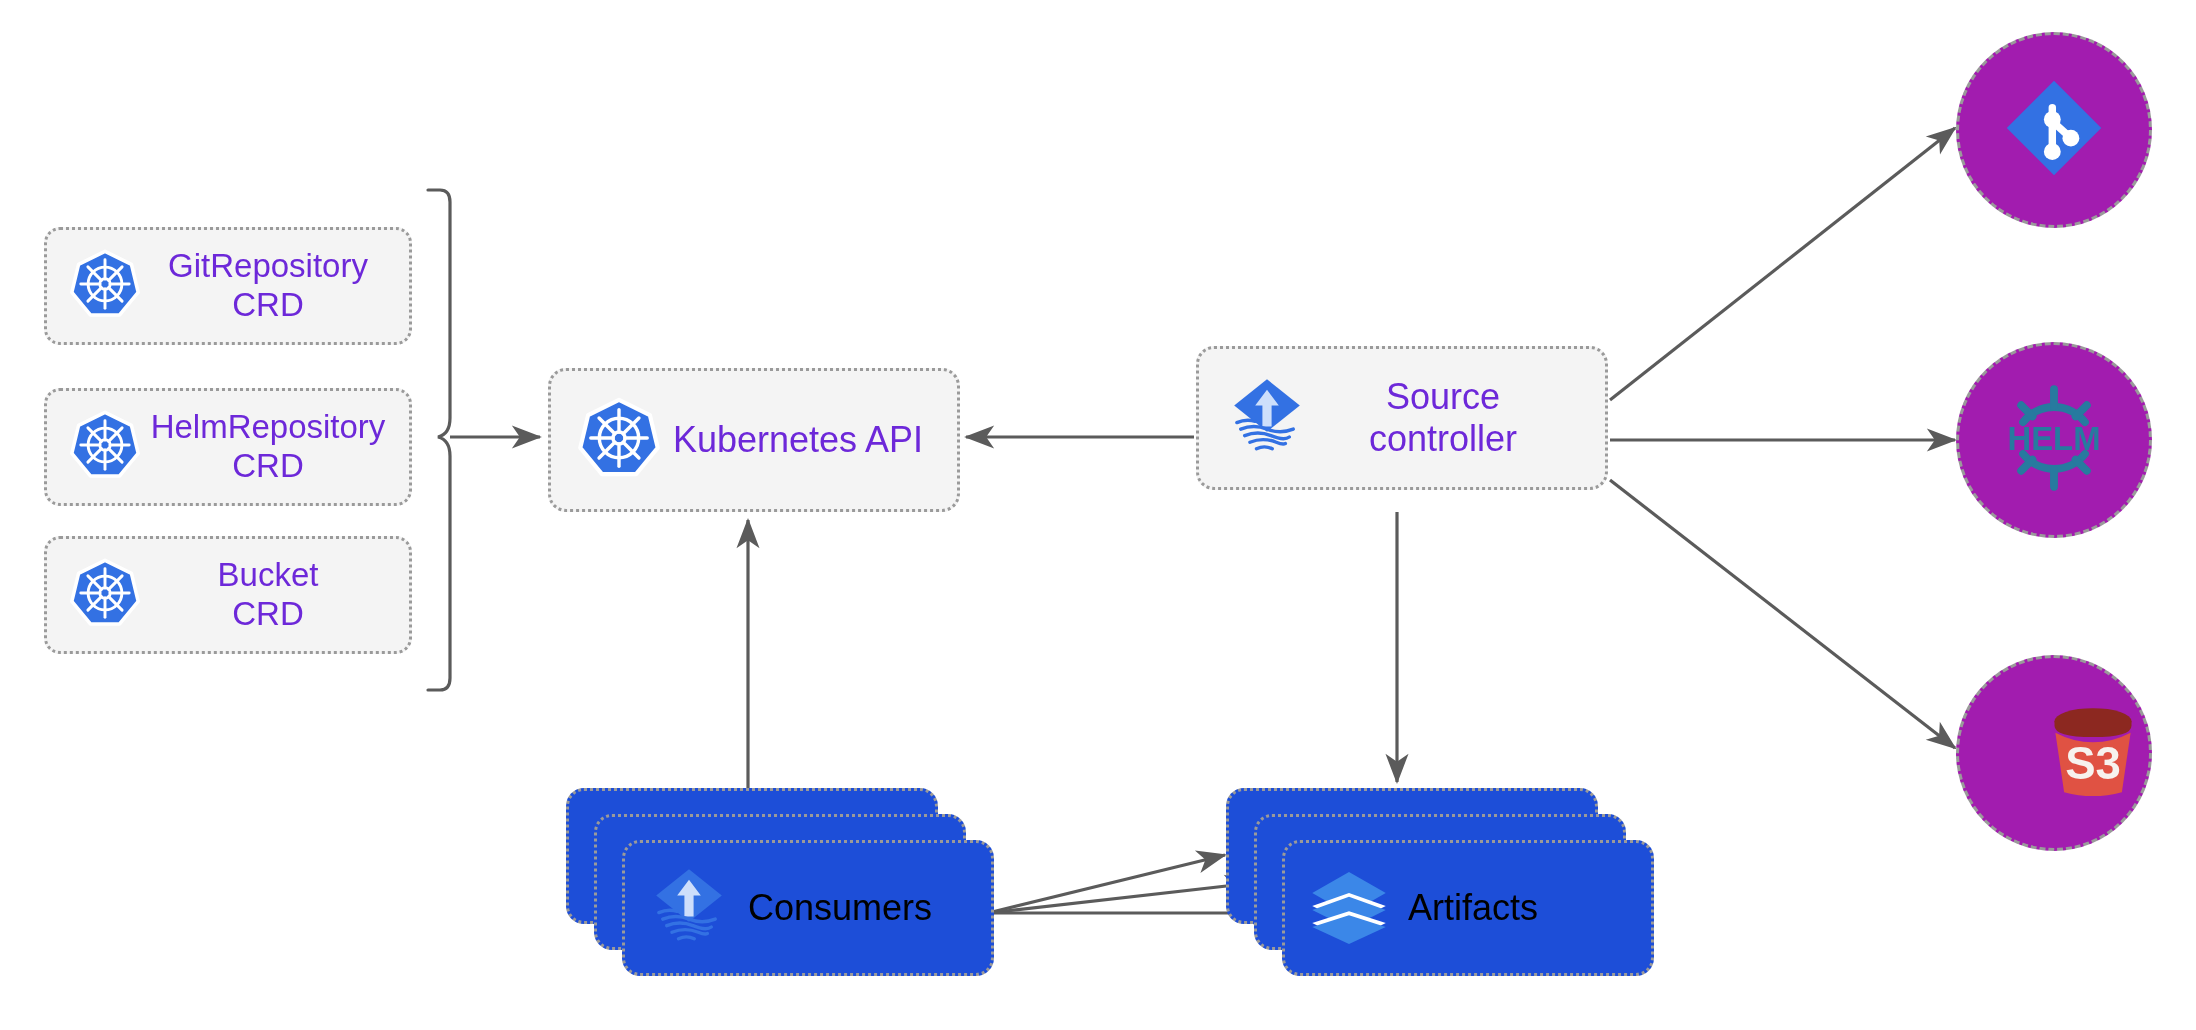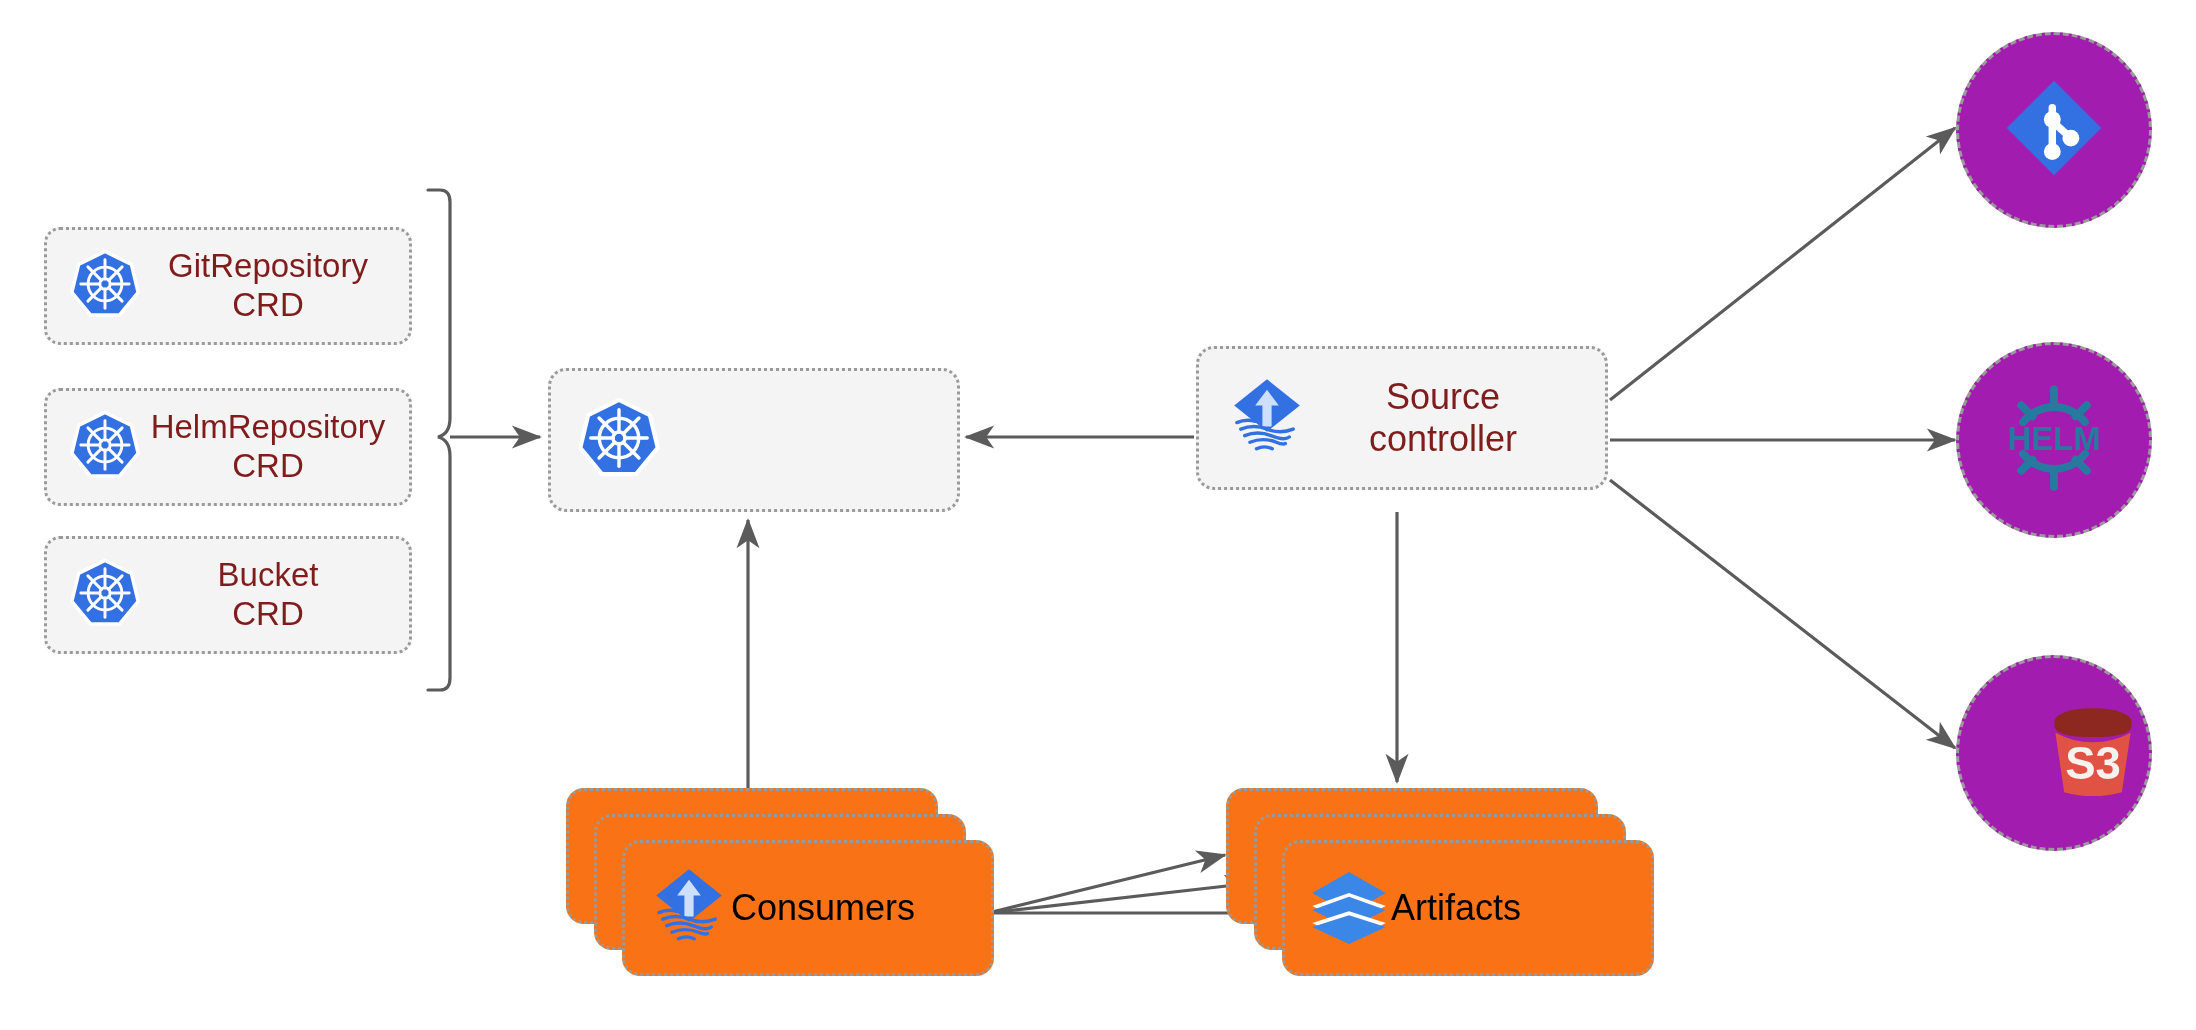--- a/index.html
+++ b/index.html
@@ -36,21 +36,21 @@
     align-items: center;
     justify-content: flex-start;
   }
   .node .ico {
     flex: 0 0 auto;
     display: block;
   }
   .node .lbl {
     flex: 1 1 auto;
     text-align: center;
-    color: #7f1d1d;
+    color: #6d28d9;
     line-height: 1.18;
     white-space: pre-line;
   }
 
   
   .crd {
     width: 368px;
     height: 118px;
     padding: 0 14px 0 22px;
     border-radius: 16px;
@@ -71,25 +71,26 @@
     width: 412px; height: 144px;
     padding: 0 28px 0 26px;
   }
   .srcctl .lbl { font-size: 36px; }
 
   
   .stack { position: absolute; }
   .stack .sheet {
     position: absolute;
     box-sizing: border-box;
-    background: #f97316;
+    background: #1d4ed8;
     border: 3px dotted #9a9a9a;
     border-radius: 18px;
     width: 372px;
     height: 136px;
+    gap: 17px;
   }
   .stack .sheet.s1 { left: 0px;  top: 0px;  }
   .stack .sheet.s2 { left: 28px; top: 26px; }
   .stack .sheet.s3 {
     left: 56px; top: 52px;
     display: flex;
     align-items: center;
     padding: 0 20px 0 22px;
     z-index: 3;
   }
@@ -229,20 +230,21 @@
           <line x1="32" y1="36.5" x2="32" y2="53.5"></line>
           <line x1="10.5" y1="32" x2="27.5" y2="32"></line>
           <line x1="36.5" y1="32" x2="53.5" y2="32"></line>
           <line x1="16.8" y1="16.8" x2="28.8" y2="28.8"></line>
           <line x1="35.2" y1="35.2" x2="47.2" y2="47.2"></line>
           <line x1="47.2" y1="16.8" x2="35.2" y2="28.8"></line>
           <line x1="28.8" y1="35.2" x2="16.8" y2="47.2"></line>
         </g>
       </svg>
     </span>
+    <span class="lbl">Kubernetes API</span>
   </div>
 
   <div class="node srcctl">
     <span class="ico">
       <svg class="flux-ico" viewBox="0 0 64 64">
         <polygon points="32,4 57,24 32,44 7,24" fill="#3371e3"></polygon>
         <path d="M32,12 L41,24 L35.5,24 L35.5,40 L28.5,40 L28.5,24 L23,24 Z" fill="#cddffb"></path>
         <g stroke="#3371e3" stroke-width="2.6" fill="none" stroke-linecap="round">
           <path d="M12,42 Q22,38 32,42 Q42,46 52,42"></path>
           <path d="M15,47 Q25,43 35,47 Q45,51 49,48"></path>

